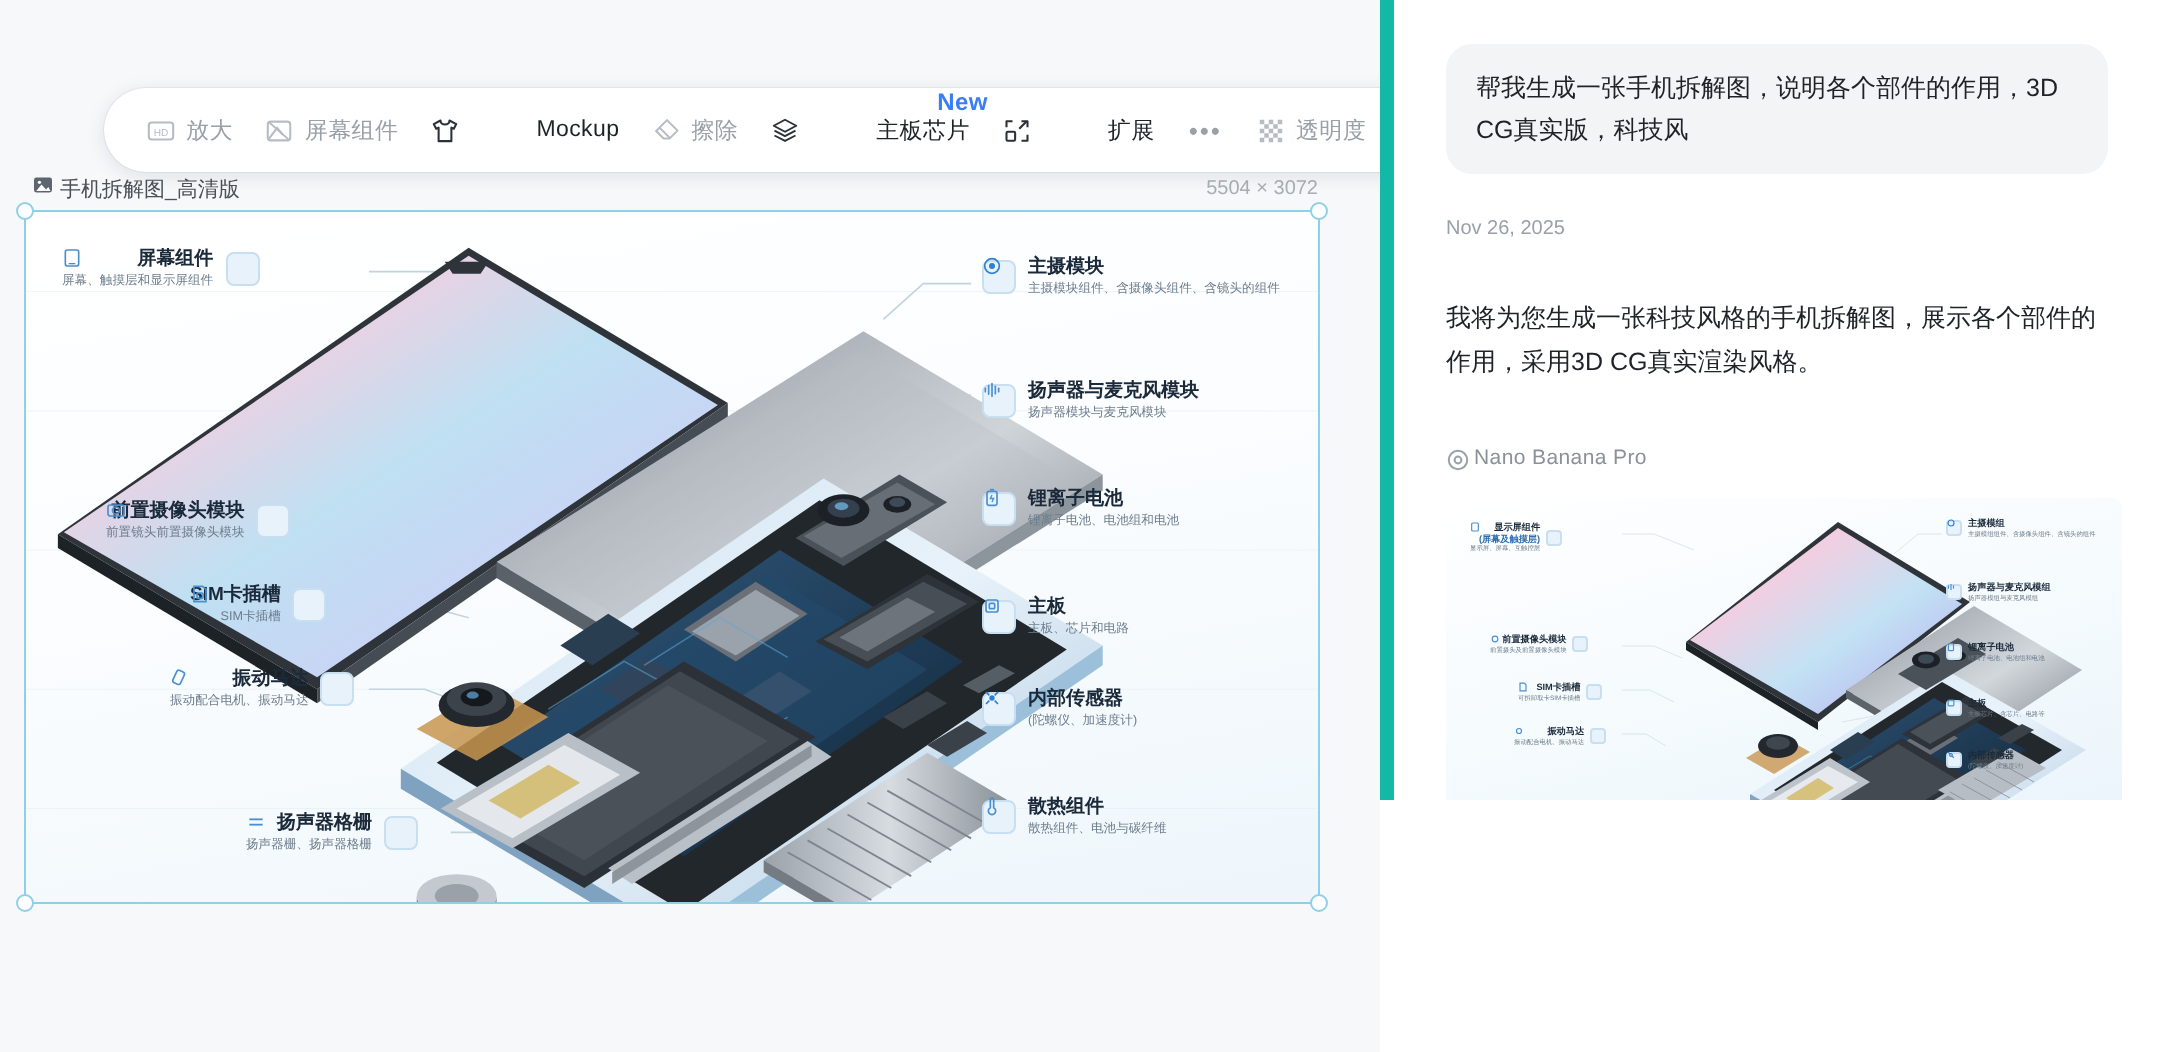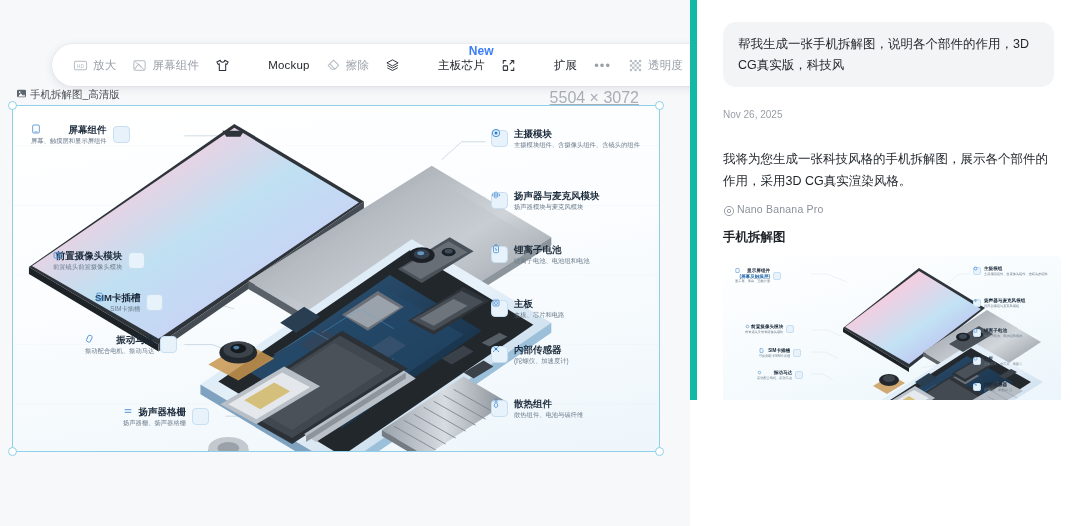--- a/index.html
+++ b/index.html
@@ -46,22 +46,22 @@
     border: 1.5px solid #8fd0e8;
     background: #ffffff;
   }
   .frame-title {
     position: absolute; left: 4px; top: -18px;
     display: flex; align-items: flex-start; gap: 4px;
     font-size: 10.5px; color: #4a5158;
   }
   .frame-title .ic { width: 9px; height: 9px; display: block; }
   .frame-dims {
-    position: absolute; right: 20px; top: -17px;
-    font-size: 16px; color: #a8afb7; text-decoration: underline;
+    position: absolute; right: 0; top: -17px;
+    font-size: 10px; color: #a8afb7;
   }
   .handle {
     position: absolute; width: 9px; height: 9px; border-radius: 50%;
     background: #ffffff; border: 1.5px solid #8fd0e8; z-index: 20;
   }
   .h-tl { left: -5px; top: -5px; } .h-tr { right: -5px; top: -5px; }
   .h-bl { left: -5px; bottom: -5px; } .h-br { right: -5px; bottom: -5px; }
 
   
   .illus { position: absolute; inset: 0; overflow: hidden; background:
@@ -83,21 +83,21 @@
   .chat-pane {
     width: 390px; height: 400px; background: #ffffff;
     border-left: 7px solid #14b8a6; padding: 22px 26px 0 26px;
     overflow: hidden; position: relative;
   }
   .user-bubble {
     background: #f3f4f6; border-radius: 13px; padding: 12px 15px;
     font-size: 12.5px; line-height: 1.65; color: #1f2328; margin-bottom: 22px;
   }
   .msg-date { font-size: 10px; color: #9aa0a8; margin-bottom: 29px; }
-  .assist-text { font-size: 12.5px; line-height: 1.75; color: #1f2328; margin-bottom: 10px; }
+  .assist-text { font-size: 12.5px; line-height: 1.75; color: #1f2328; margin-bottom: 30px; }
   .model-row { display: flex; align-items: center; gap: 2px; margin-bottom: 14px; }
   .model-ic { width: 12px; height: 12px; display: block; }
   .model-name { font-size: 10.5px; color: #8b9199; letter-spacing: .2px; }
   .result-head { font-size: 12.5px; font-weight: 700; color: #1f2328; margin-bottom: 10px; }
   .thumb {
     width: 338px; height: 196px; border-radius: 5px; overflow: hidden;
     position: relative; background: linear-gradient(165deg,#ffffff 0%,#f4fafd 50%,#e7f2fa 100%);
     margin-bottom: 17px;
   }
   .thumb svg { position: absolute; inset: 0; width: 100%; height: 100%; }
@@ -583,21 +583,20 @@
     <div class="model-row">
       <span class="model-ic">
         <svg viewBox="0 0 12 12" fill="none" stroke="#9aa0a8" stroke-width="1">
           <circle cx="6" cy="6" r="4.6"></circle>
             <circle cx="6" cy="6" r="1.7"></circle>
         </svg>
       </span>
       <span class="model-name">Nano Banana Pro</span>
     </div>
 
-    <div class="result-head">手机拆解图</div>
 
     <div class="thumb">
       <svg viewBox="0 0 338 196" preserveAspectRatio="none">
         <defs>
           <linearGradient id="tscr" x1="0" y1="0" x2="1" y2="1">
             <stop offset="0%" stop-color="#f6cdc4"></stop>
               <stop offset="30%" stop-color="#f0cfe2"></stop>
             <stop offset="58%" stop-color="#c2e2f4"></stop>
               <stop offset="100%" stop-color="#b9a9ee"></stop>
           </linearGradient>

